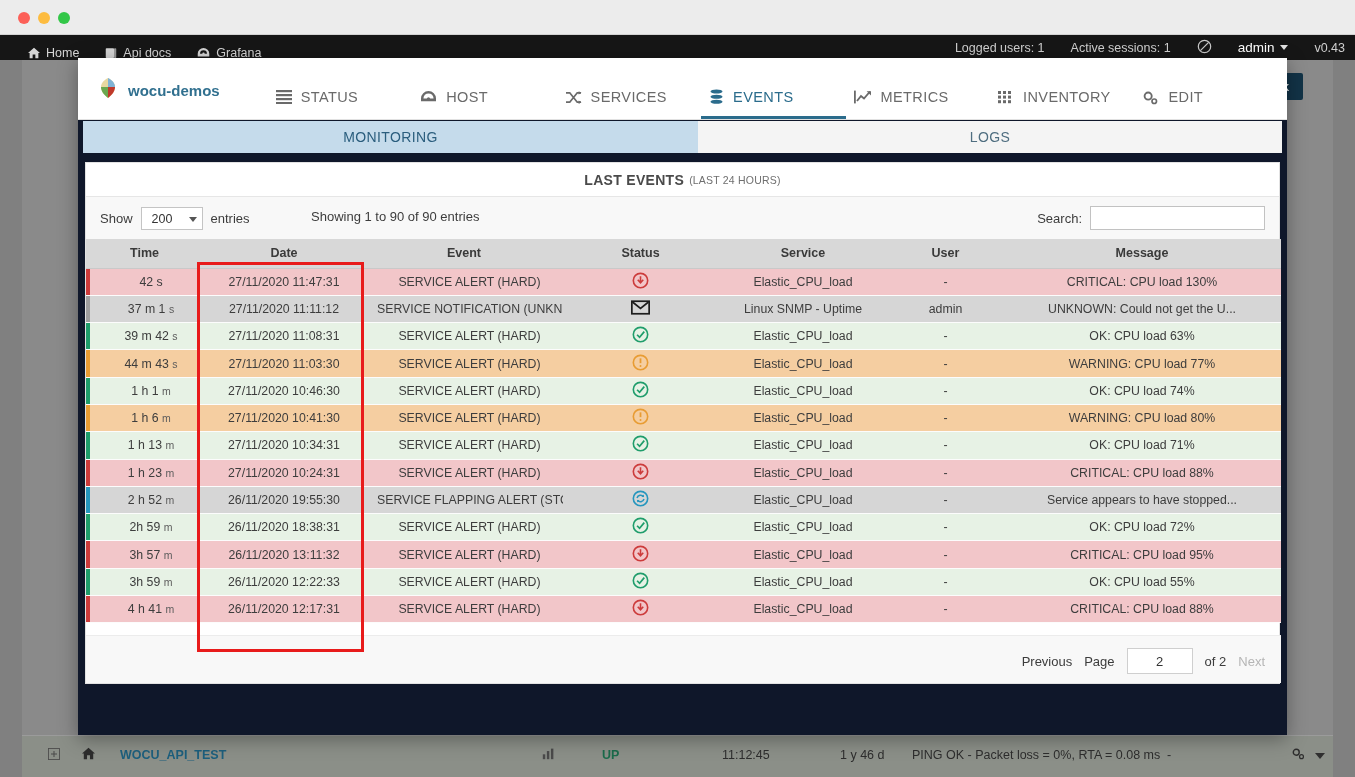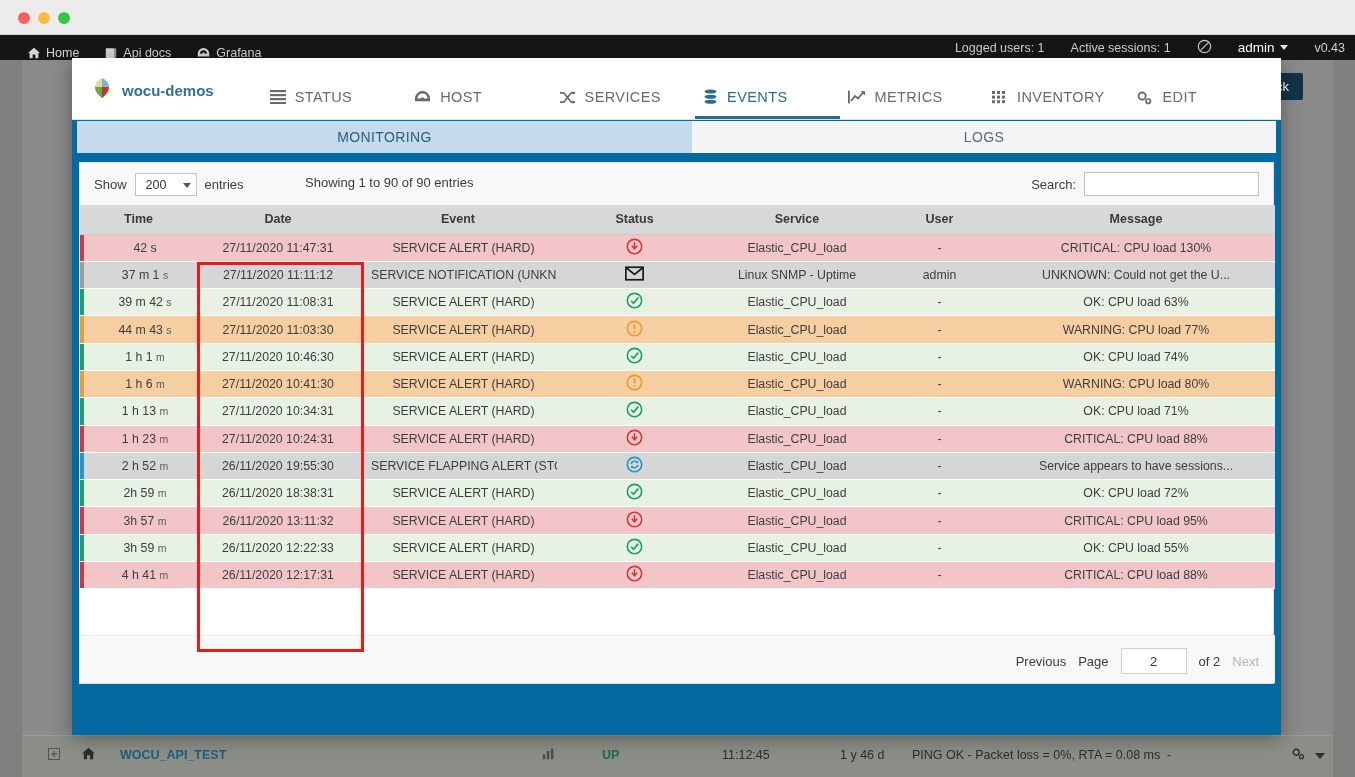--- a/index.html
+++ b/index.html
@@ -101,22 +101,22 @@
   
   #bg-lastrow {
     position:absolute; left:22px; bottom:0; width:1311px; height:42px;
     background:#8b8f88; border-top:1px solid #9b9b9b;
     color:#2d2d2d; font-size:12.5px;
   }
   #bg-lastrow .cell { position:absolute; top:12px; white-space:nowrap; }
 
   
   #modal {
-    position:absolute; left:72px; top:58px; width:1209px; height:677px;
-    background:#0369a1;
+    position:absolute; left:78px; top:58px; width:1209px; height:677px;
+    background:#0f172a;
     box-shadow:0 4px 18px rgba(0,0,0,.35);
   }
   #modal-close {
     position:absolute; right:14px; top:10px; font-size:26px; line-height:26px;
     color:#b9b9b9; cursor:pointer; font-weight:bold;
   }
 
   
   #modal-nav {
     position:absolute; left:0; top:0; width:1209px; height:62px;
@@ -529,20 +529,24 @@
       <span>EDIT</span>
     </div>
   </div>
 
   <div id="subtabs">
     <div class="st active">MONITORING</div>
     <div class="st inactive">LOGS</div>
   </div>
 
   <div id="card">
+    <div id="card-head">
+      <span class="ch-title">LAST EVENTS</span>
+      <span class="ch-sub">(LAST 24 HOURS)</span>
+    </div>
 
     <div id="controls">
       <div id="show-wrap">
         <span class="lbl">Show</span>
         <div id="select-box">
           <span class="sv">200</span>
           <span class="sarrow"></span>
         </div>
         <span class="lbl">entries</span>
       </div>
@@ -677,21 +681,21 @@
             <td class="c-time" style="--bar:#2596be">2 h 52 <span class="sub">m</span></td>
             <td>26/11/2020 19:55:30</td>
             <td class="c-event">SERVICE FLAPPING ALERT (STOP...</td>
             <td><span class="ico"><svg width="17" height="17" viewBox="0 0 18 18">
                   <circle cx="9" cy="9" r="7.6" fill="none" stroke="#2596be" stroke-width="1.7"></circle>
                   <path d="M12.3 7.1A4 4 0 0 0 5.3 8.4M5.7 10.9a4 4 0 0 0 7-1.3" stroke="#2596be" stroke-width="1.6" fill="none"></path>
                   <path d="M12.6 4.7v2.6h-2.6zM5.4 13.3v-2.6h2.6z" fill="#2596be"></path>
                 </svg></span></td>
             <td>Elastic_CPU_load</td>
             <td>-</td>
-            <td class="c-msg">Service appears to have sessions...</td>
+            <td class="c-msg">Service appears to have stopped...</td>
           </tr>
           <tr class="r-ok">
             <td class="c-time" style="--bar:#1f9d6b">2h 59 <span class="sub">m</span></td>
             <td>26/11/2020 18:38:31</td>
             <td class="c-event">SERVICE ALERT (HARD)</td>
             <td><span class="ico"><svg width="17" height="17" viewBox="0 0 18 18">
                   <circle cx="9" cy="9" r="7.6" fill="none" stroke="#1f9d6b" stroke-width="1.7"></circle>
                   <path d="M5.4 9.3 8 12l5-6" stroke="#1f9d6b" stroke-width="1.8" fill="none"></path>
                 </svg></span></td>
             <td>Elastic_CPU_load</td>

